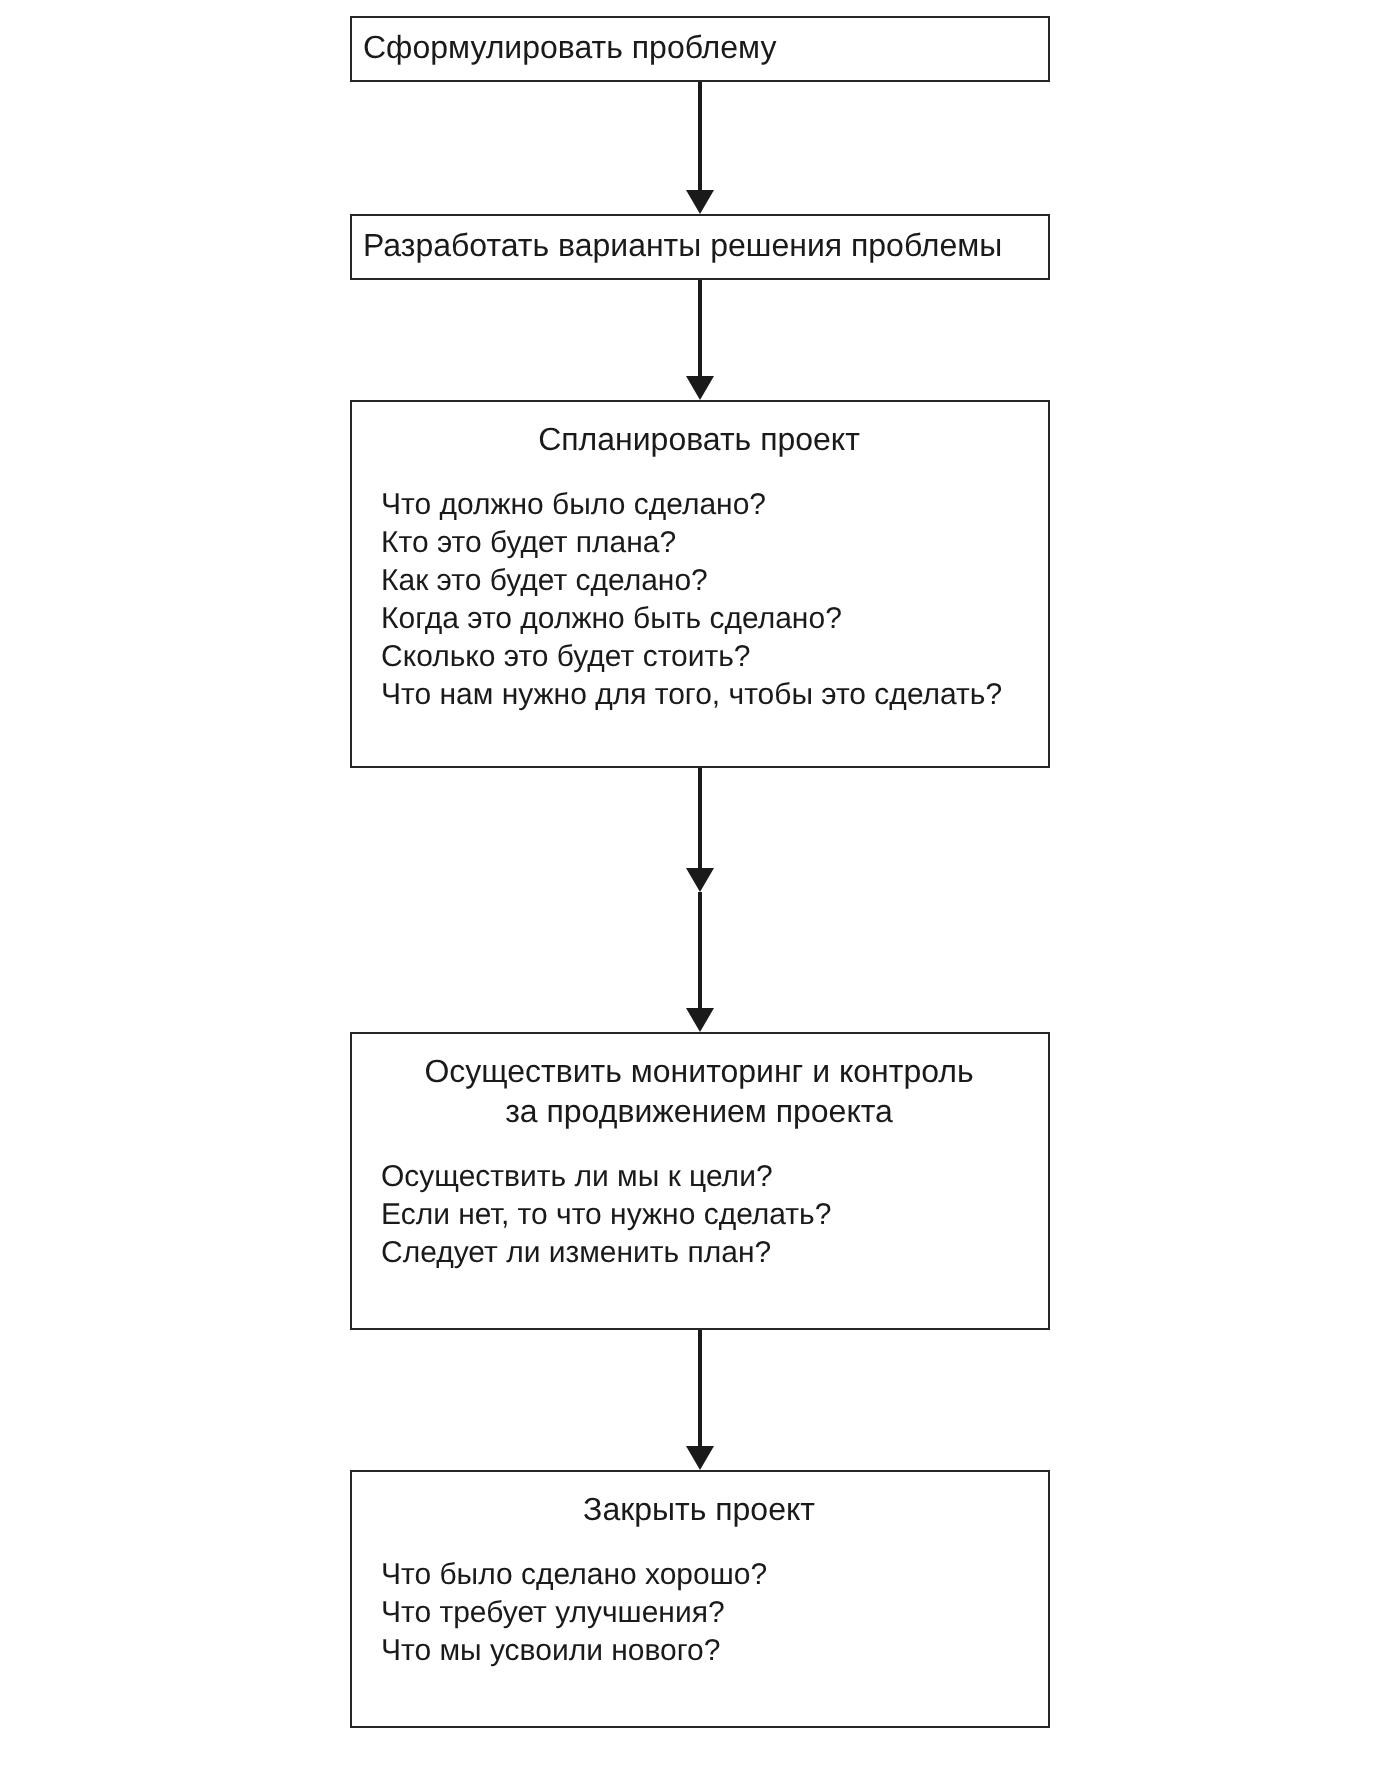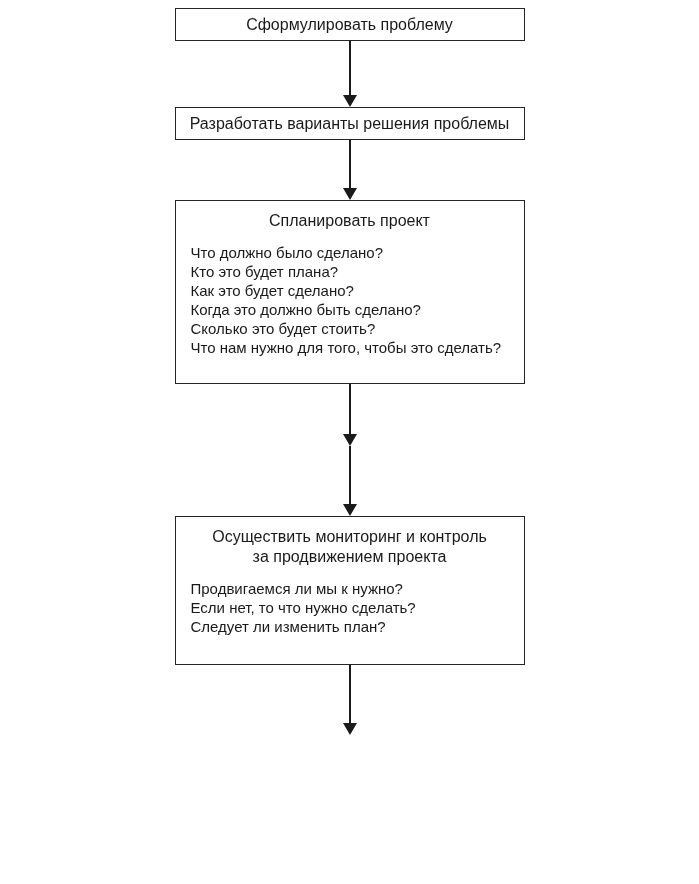--- a/index.html
+++ b/index.html
@@ -27,21 +27,20 @@
   .box {
     width: 350px;
     box-sizing: border-box;
     border: 1px solid #262626;
     background: #ffffff;
   }
   .box.simple {
     min-height: 33px;
     display: flex;
     align-items: center;
-    justify-content: center;
   }
   .box.detailed {
     padding: 10px 15px 26px 15px;
   }
   .box.detailed.pad-sm {
     padding-bottom: 28px;
   }
   .box-title {
     font-size: 16px;
     line-height: 20px;
@@ -122,26 +121,34 @@
 
 
     <div class="arrow" style="height:70px">
       <div class="arrow-line"></div>
       <div class="arrow-head"></div>
     </div>
 
     <div class="box detailed pad-sm">
       <div class="box-title narrow">Осуществить мониторинг и контроль за продвижением проекта</div>
       <div class="box-items">
-        <div class="box-item">Продвигаемся ли мы к нужно?</div>
+        <div class="box-item">Осуществить ли мы к цели?</div>
         <div class="box-item">Если нет, то что нужно сделать?</div>
         <div class="box-item">Следует ли изменить план?</div>
       </div>
     </div>
 
     <div class="arrow" style="height:70px">
       <div class="arrow-line"></div>
       <div class="arrow-head"></div>
     </div>
 
+    <div class="box detailed pad-sm">
+      <div class="box-title">Закрыть проект</div>
+      <div class="box-items">
+        <div class="box-item">Что было сделано хорошо?</div>
+        <div class="box-item">Что требует улучшения?</div>
+        <div class="box-item">Что мы усвоили нового?</div>
+      </div>
+    </div>
 
   </div>
 </div>
 
 </body></html>

